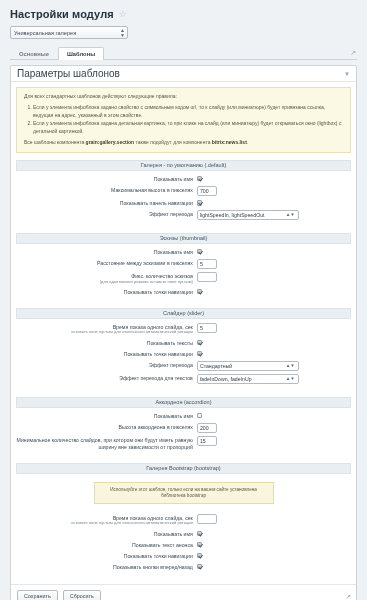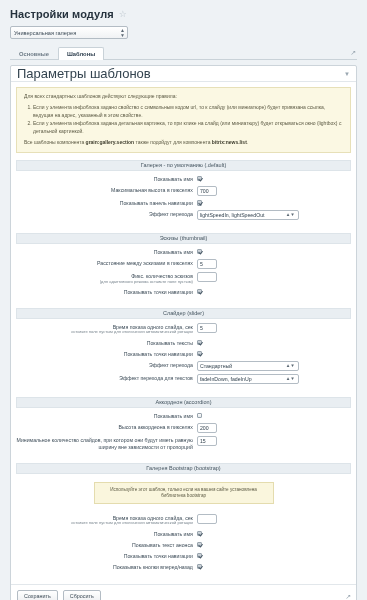--- a/index.html
+++ b/index.html
@@ -46,21 +46,21 @@
 
   
   .card {
     margin: 5px 10px 0 10px; background: #ffffff;
     border: 1px solid #ccd4da; border-radius: 2px;
   }
   .card-head {
     height: 16px; display: flex; align-items: center; padding: 0 6px;
     border-bottom: 1px solid #e2e7eb; position: relative;
   }
-  .card-head-title { font-size: 13px; color: #33434f; }
+  .card-head-title { font-size: 10px; color: #33434f; }
   .card-head .chev { position: absolute; right: 6px; top: 50%; transform: translateY(-50%);
     color: #9aa7b1; font-size: 6px; }
   .card-body { padding: 5px 5px 6px 5px; }
 
   
   .notice {
     background: #fbf8e3; border: 1px solid #e7e0b8;
     padding: 5px 7px; font-size: 5px; line-height: 1.55; color: #5c5a44;
   }
   .notice p { margin: 0 0 3px 0; }

